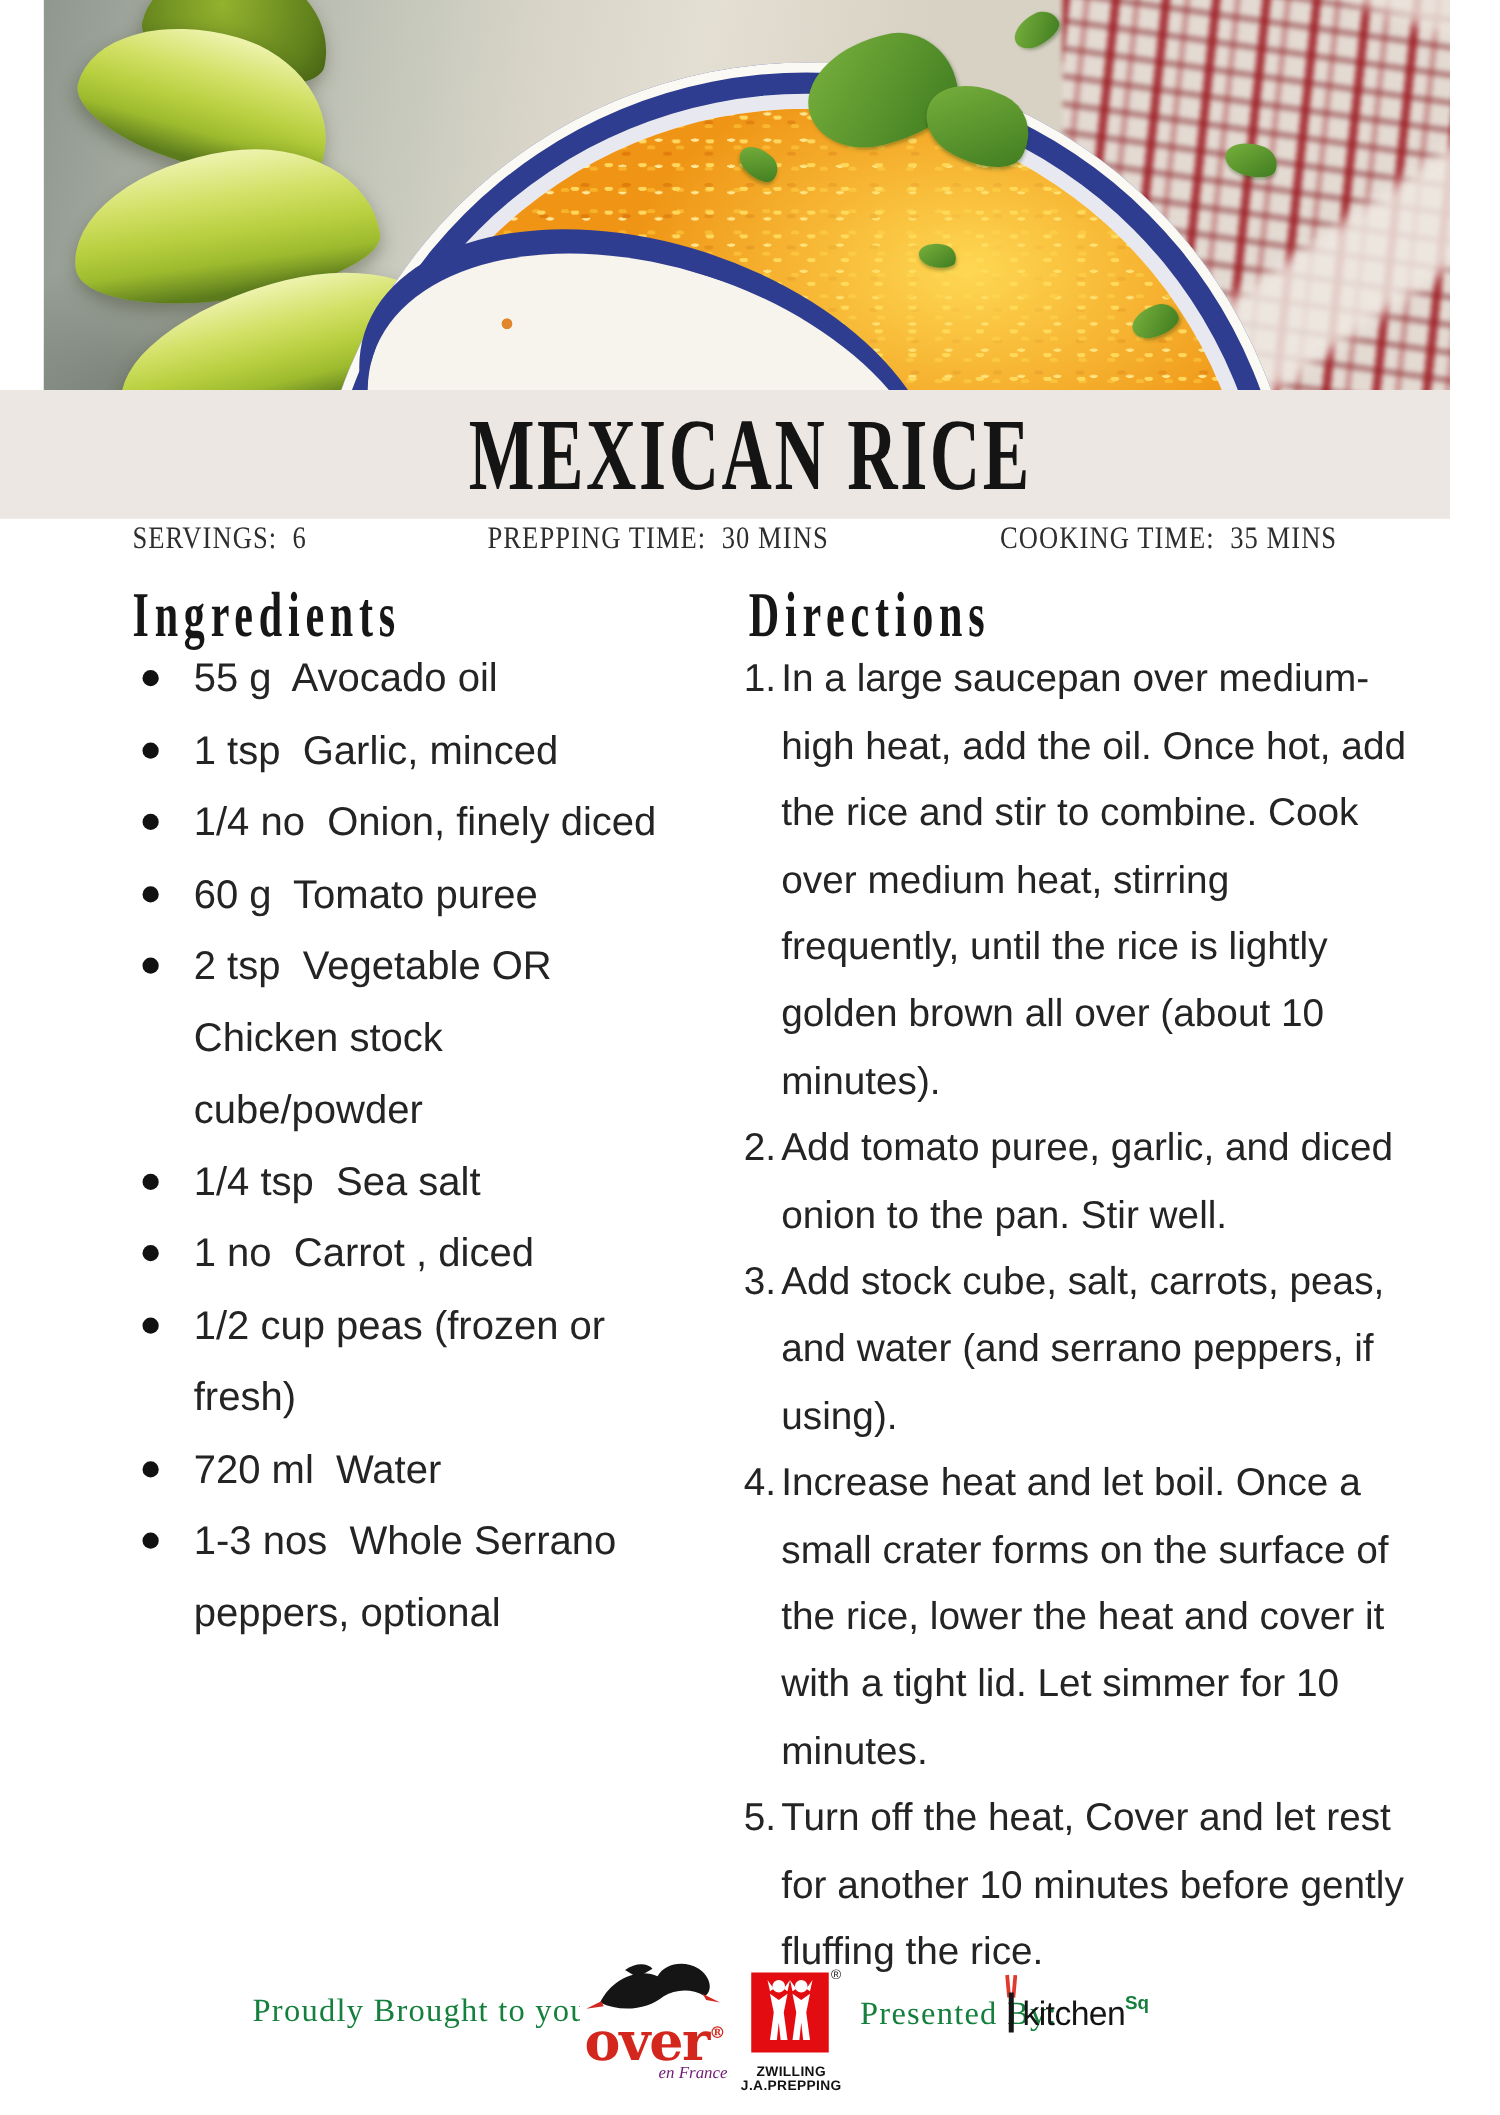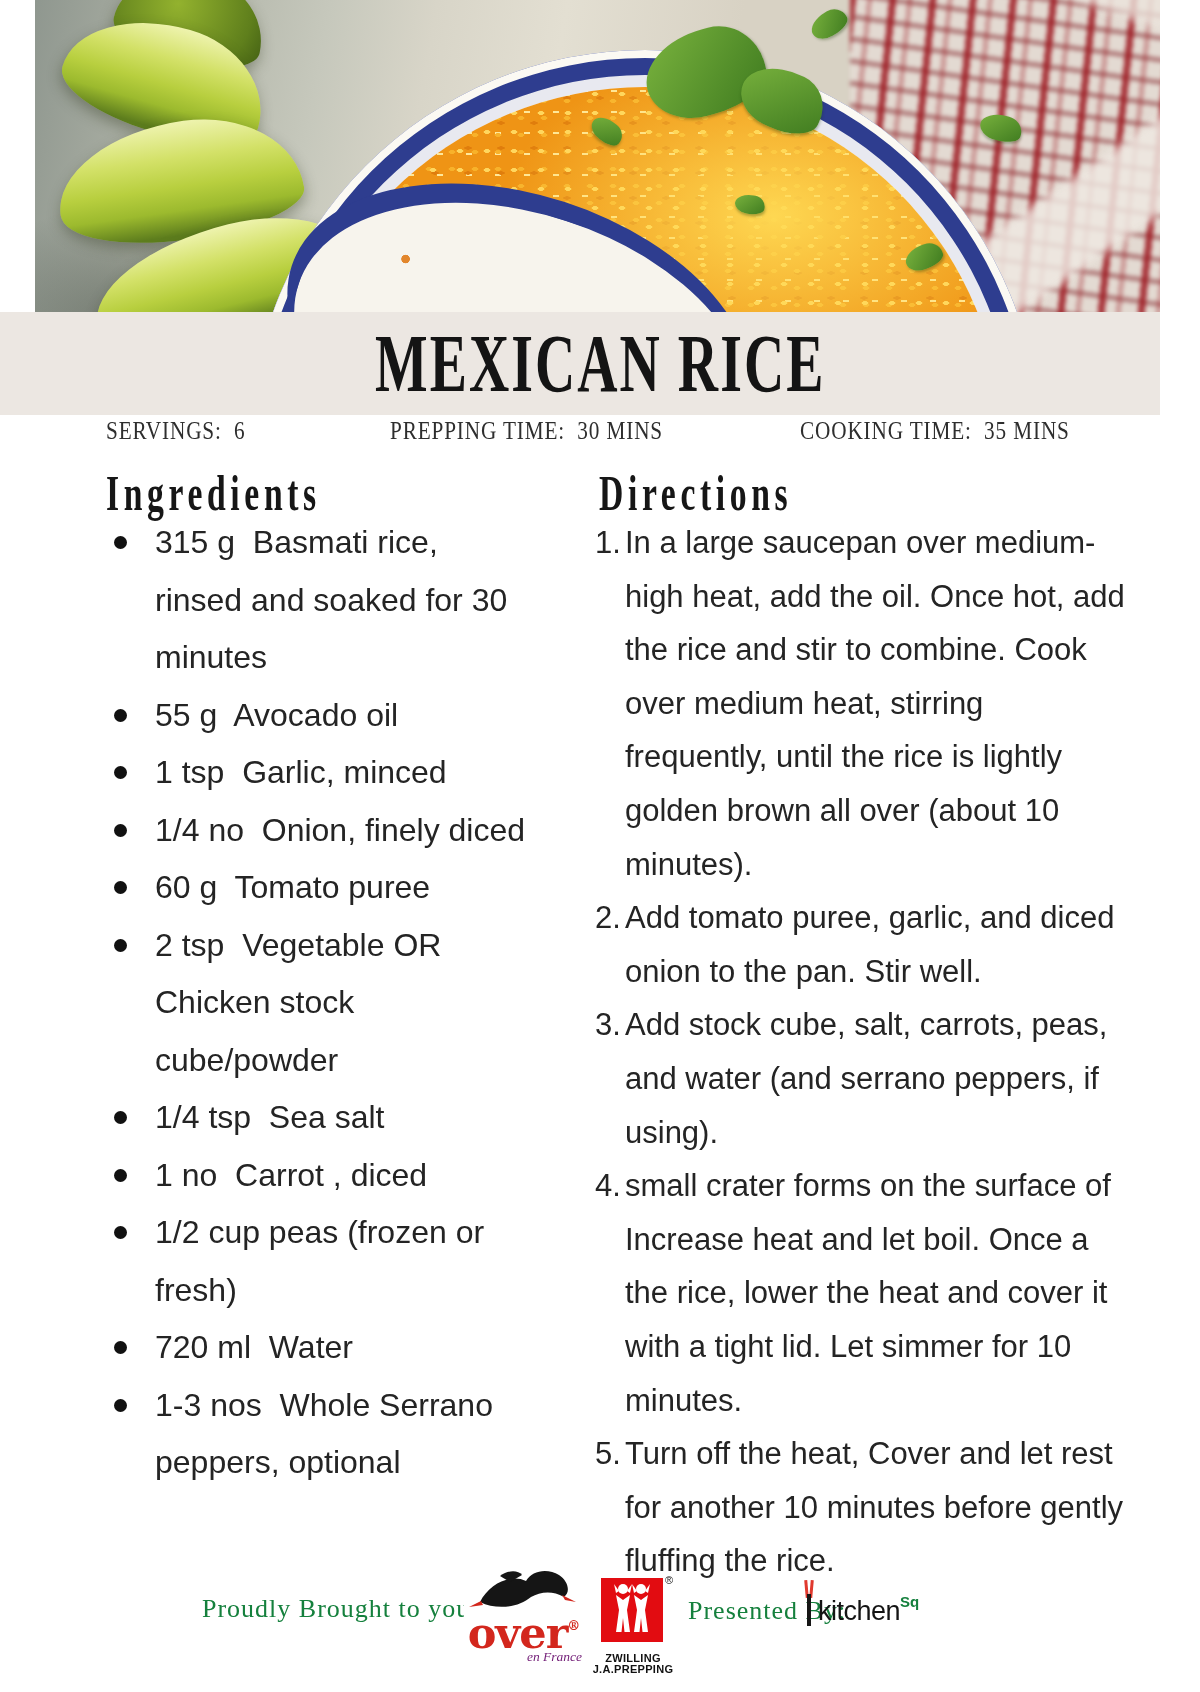--- a/index.html
+++ b/index.html
@@ -125,26 +125,20 @@
   <div class="meta" style="left:106px;">SERVINGS:  6</div>
   <div class="meta" style="left:390px;">PREPPING TIME:  30 MINS</div>
   <div class="meta" style="left:800px;">COOKING TIME:  35 MINS</div>
 
   <div class="col-heading" style="left:106px;top:468px;">Ingredients</div>
   <div class="col-heading" style="left:599px;top:468px;">Directions</div>
 
   <div class="ing-list">
       <div class="ing-item">
         <span class="bullet"></span>
-        <div class="t-line">315 g  Basmati rice,</div>
-        <div class="t-line">rinsed and soaked for 30</div>
-        <div class="t-line">minutes</div>
-      </div>
-      <div class="ing-item">
-        <span class="bullet"></span>
         <div class="t-line">55 g  Avocado oil</div>
       </div>
       <div class="ing-item">
         <span class="bullet"></span>
         <div class="t-line">1 tsp  Garlic, minced</div>
       </div>
       <div class="ing-item">
         <span class="bullet"></span>
         <div class="t-line">1/4 no  Onion, finely diced</div>
       </div>
@@ -198,22 +192,22 @@
         <div class="t-line">onion to the pan. Stir well.</div>
       </div>
       <div class="dir-step">
         <span class="step-no">3.</span>
         <div class="t-line">Add stock cube, salt, carrots, peas,</div>
         <div class="t-line">and water (and serrano peppers, if</div>
         <div class="t-line">using).</div>
       </div>
       <div class="dir-step">
         <span class="step-no">4.</span>
+        <div class="t-line">Increase heat and let boil. Once a</div>
         <div class="t-line">small crater forms on the surface of</div>
-        <div class="t-line">Increase heat and let boil. Once a</div>
         <div class="t-line">the rice, lower the heat and cover it</div>
         <div class="t-line">with a tight lid. Let simmer for 10</div>
         <div class="t-line">minutes.</div>
       </div>
       <div class="dir-step">
         <span class="step-no">5.</span>
         <div class="t-line">Turn off the heat, Cover and let rest</div>
         <div class="t-line">for another 10 minutes before gently</div>
         <div class="t-line">fluffing the rice.</div>
       </div>

